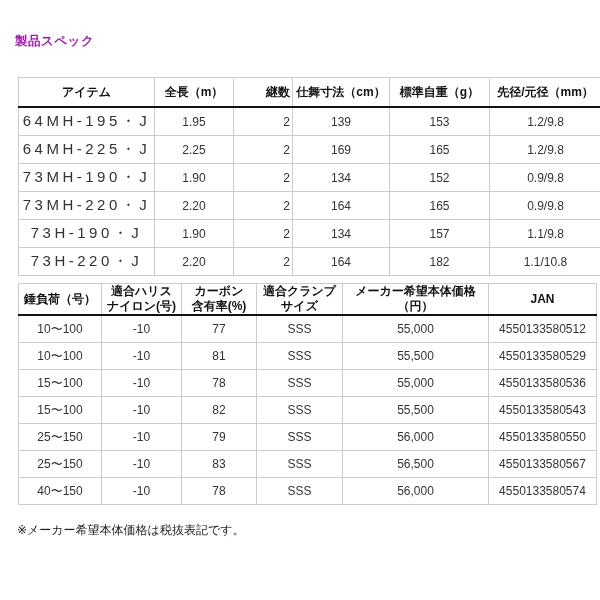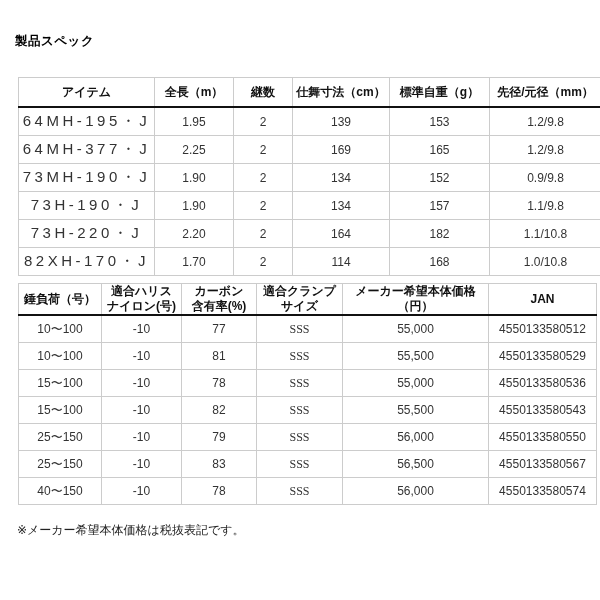--- a/index.html
+++ b/index.html
@@ -14,21 +14,21 @@
   .page {
     box-sizing: border-box;
     width: 600px;
     height: 600px;
     padding: 33px 0 0 15px;
     overflow: hidden;
   }
   .title {
     font-size: 12.5px;
     font-weight: bold;
-    color: #000000;
+    color: #a21caf;
     letter-spacing: 0.5px;
   }
   table {
     border-collapse: collapse;
     table-layout: fixed;
     margin-left: 3px;
     background: #ffffff;
   }
   table.spec   { margin-top: 27px; width: 565px; }
   table.detail { margin-top: 7px;  width: 560px; }
@@ -51,31 +51,31 @@
     font-size: 12px;
     color: #333333;
   }
   .spec th   { height: 28px; }
   .spec td   { height: 27px; }
   .detail th { height: 30px; }
   .detail td { height: 26px; }
   
   .spec .col-0 { width: 131px; }
   .spec .col-1 { width: 74px; margin-left: 18px; }
-  .spec .col-2 { width: 54px; }
+  .spec .col-2 { width: 54px; text-align: right; }
   .spec .col-3 { width: 92px; }
   .spec .col-4 { width: 95px; margin-top: 16px; }
   .spec .col-5 { width: 107px; }
   
   .spec td.col-0 { letter-spacing: 3.5px; font-size: 15px; }
   
   .detail .col-0 { width: 78px; }
   .detail .col-1 { width: 75px; }
   .detail .col-2 { width: 70px; }
-  .detail .col-3 { width: 81px; font-family: Liberation Serif, serif; }
+  .detail .col-3 { width: 81px; }
   .detail .col-4 { width: 141px; }
   .detail .col-5 { width: 103px; }
   .footnote {
     margin-top: 17px;
     margin-left: 2px;
     font-size: 12px;
     color: #222222;
   }
 </style>
 </head>
@@ -98,58 +98,58 @@
       <tbody>
         <tr>
           <td class="col-0">64MH-195・J</td>
           <td class="col-1">1.95</td>
           <td class="col-2">2</td>
           <td class="col-3">139</td>
           <td class="col-4">153</td>
           <td class="col-5">1.2/9.8</td>
         </tr>
         <tr>
-          <td class="col-0">64MH-377・J</td>
+          <td class="col-0">64MH-225・J</td>
           <td class="col-1">2.25</td>
           <td class="col-2">2</td>
           <td class="col-3">169</td>
           <td class="col-4">165</td>
           <td class="col-5">1.2/9.8</td>
         </tr>
         <tr>
           <td class="col-0">73MH-190・J</td>
           <td class="col-1">1.90</td>
           <td class="col-2">2</td>
           <td class="col-3">134</td>
           <td class="col-4">152</td>
           <td class="col-5">0.9/9.8</td>
         </tr>
         <tr>
+          <td class="col-0">73MH-220・J</td>
+          <td class="col-1">2.20</td>
+          <td class="col-2">2</td>
+          <td class="col-3">164</td>
+          <td class="col-4">165</td>
+          <td class="col-5">0.9/9.8</td>
+        </tr>
+        <tr>
           <td class="col-0">73H-190・J</td>
           <td class="col-1">1.90</td>
           <td class="col-2">2</td>
           <td class="col-3">134</td>
           <td class="col-4">157</td>
           <td class="col-5">1.1/9.8</td>
         </tr>
         <tr>
           <td class="col-0">73H-220・J</td>
           <td class="col-1">2.20</td>
           <td class="col-2">2</td>
           <td class="col-3">164</td>
           <td class="col-4">182</td>
           <td class="col-5">1.1/10.8</td>
-        </tr>
-        <tr>
-          <td class="col-0">82XH-170・J</td>
-          <td class="col-1">1.70</td>
-          <td class="col-2">2</td>
-          <td class="col-3">114</td>
-          <td class="col-4">168</td>
-          <td class="col-5">1.0/10.8</td>
         </tr>
       </tbody>
     </table>
 
   <table class="detail">
       <thead>
         <tr>
           <th class="col-0">錘負荷（号）</th>
           <th class="col-1">適合ハリス
 ナイロン(号)</th>

